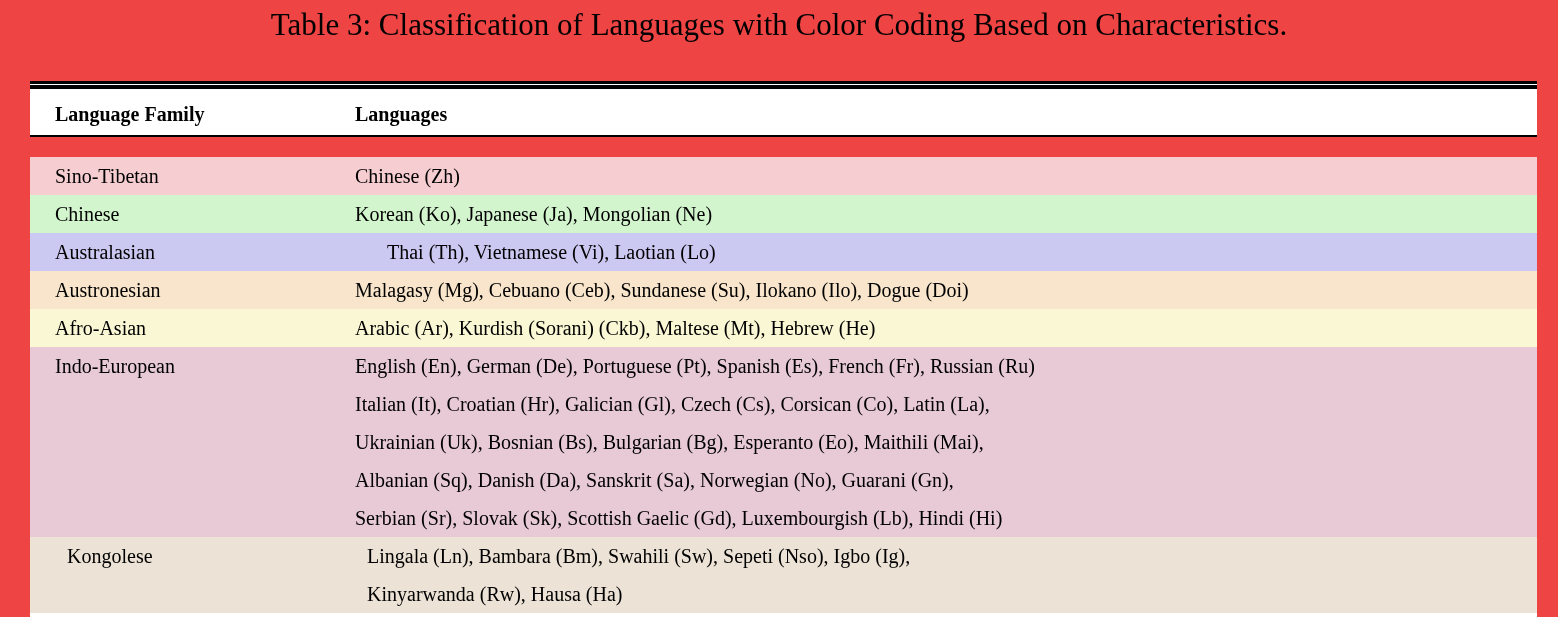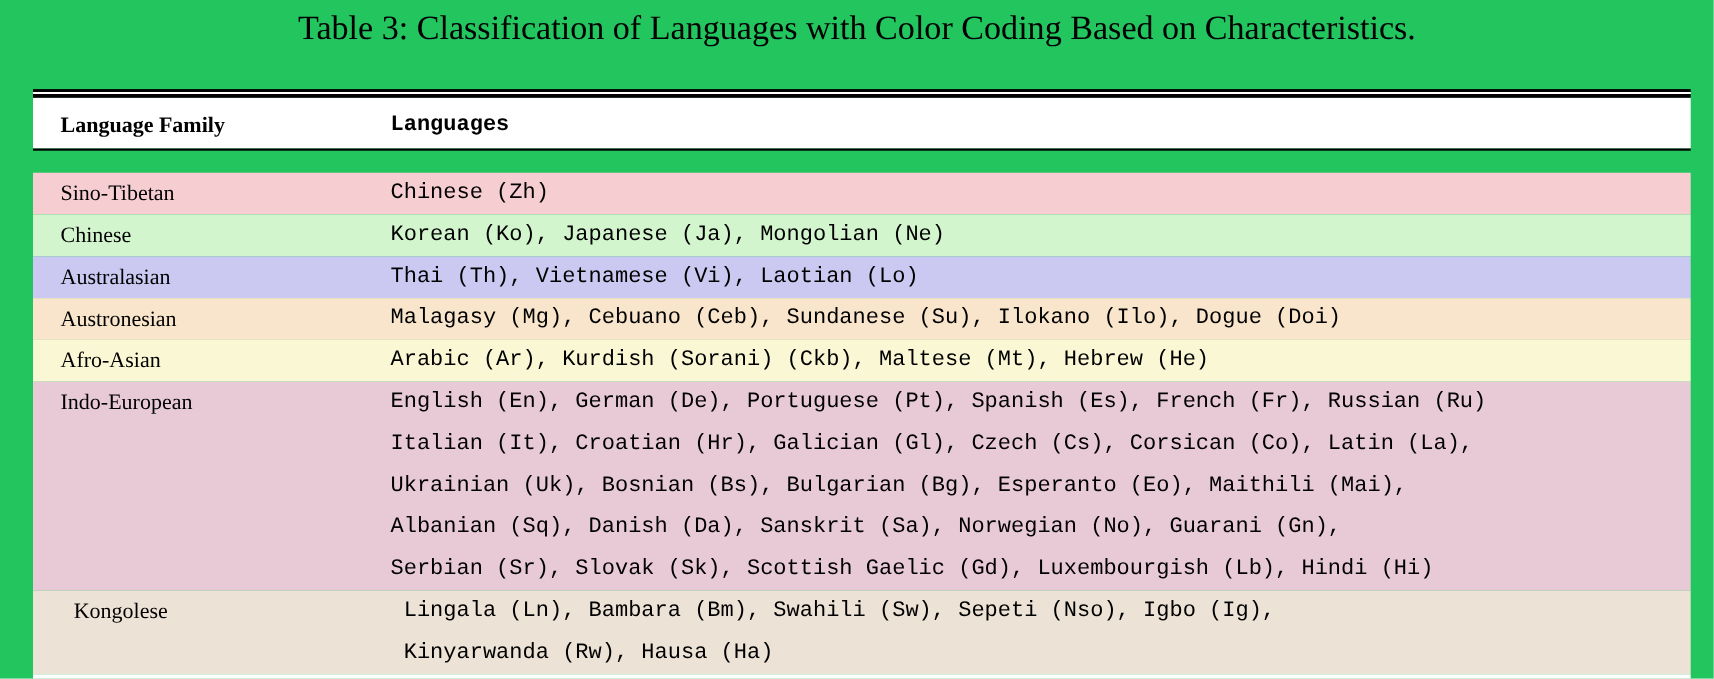--- a/index.html
+++ b/index.html
@@ -4,21 +4,21 @@
 <style>
   html, body {
     margin: 0;
     padding: 0;
     background: #ffffff;
   }
   .page {
     position: relative;
     width: 1558px;
     height: 617px;
-    background: #22c55e;
+    background: #ef4444;
     color: #000000;
     font-family: "Liberation Serif", serif;
     overflow: hidden;
   }
   .caption {
     position: absolute;
     top: 4px;
     left: 0;
     width: 100%;
     text-align: center;
@@ -61,21 +61,20 @@
   }
   .cell-family {
     flex: 0 0 325px;
     padding-left: 25px;
     box-sizing: border-box;
   }
   .cell-langs {
     flex: 1 1 auto;
     white-space: pre-line;
     padding-right: 10px;
-    font-family: Liberation Mono, monospace;
   }
   .spacer {
     height: 6px;
     background: #ffffff;
   }
 </style>
 </head>
 <body>
 
 <div class="page">
@@ -96,21 +95,21 @@
     <div class="row" style="background-color: rgb(246, 205, 208); margin-top: 20px;">
       <div class="cell-family">Sino-Tibetan</div>
       <div class="cell-langs">Chinese (Zh)</div>
     </div>
 
     <div class="row" style="background-color: rgb(211, 245, 206);">
       <div class="cell-family">Chinese</div>
       <div class="cell-langs">Korean (Ko), Japanese (Ja), Mongolian (Ne)</div>
     </div>
 
-    <div class="row" style="background-color: rgb(203, 200, 241);">
+    <div class="row" style="background-color: rgb(203, 200, 241); gap: 32px;">
       <div class="cell-family">Australasian</div>
       <div class="cell-langs">Thai (Th), Vietnamese (Vi), Laotian (Lo)</div>
     </div>
 
     <div class="row" style="background-color: rgb(248, 229, 203);">
       <div class="cell-family">Austronesian</div>
       <div class="cell-langs">Malagasy (Mg), Cebuano (Ceb), Sundanese (Su), Ilokano (Ilo), Dogue (Doi)</div>
     </div>
 
     <div class="row" style="background-color: rgb(250, 247, 212);">

